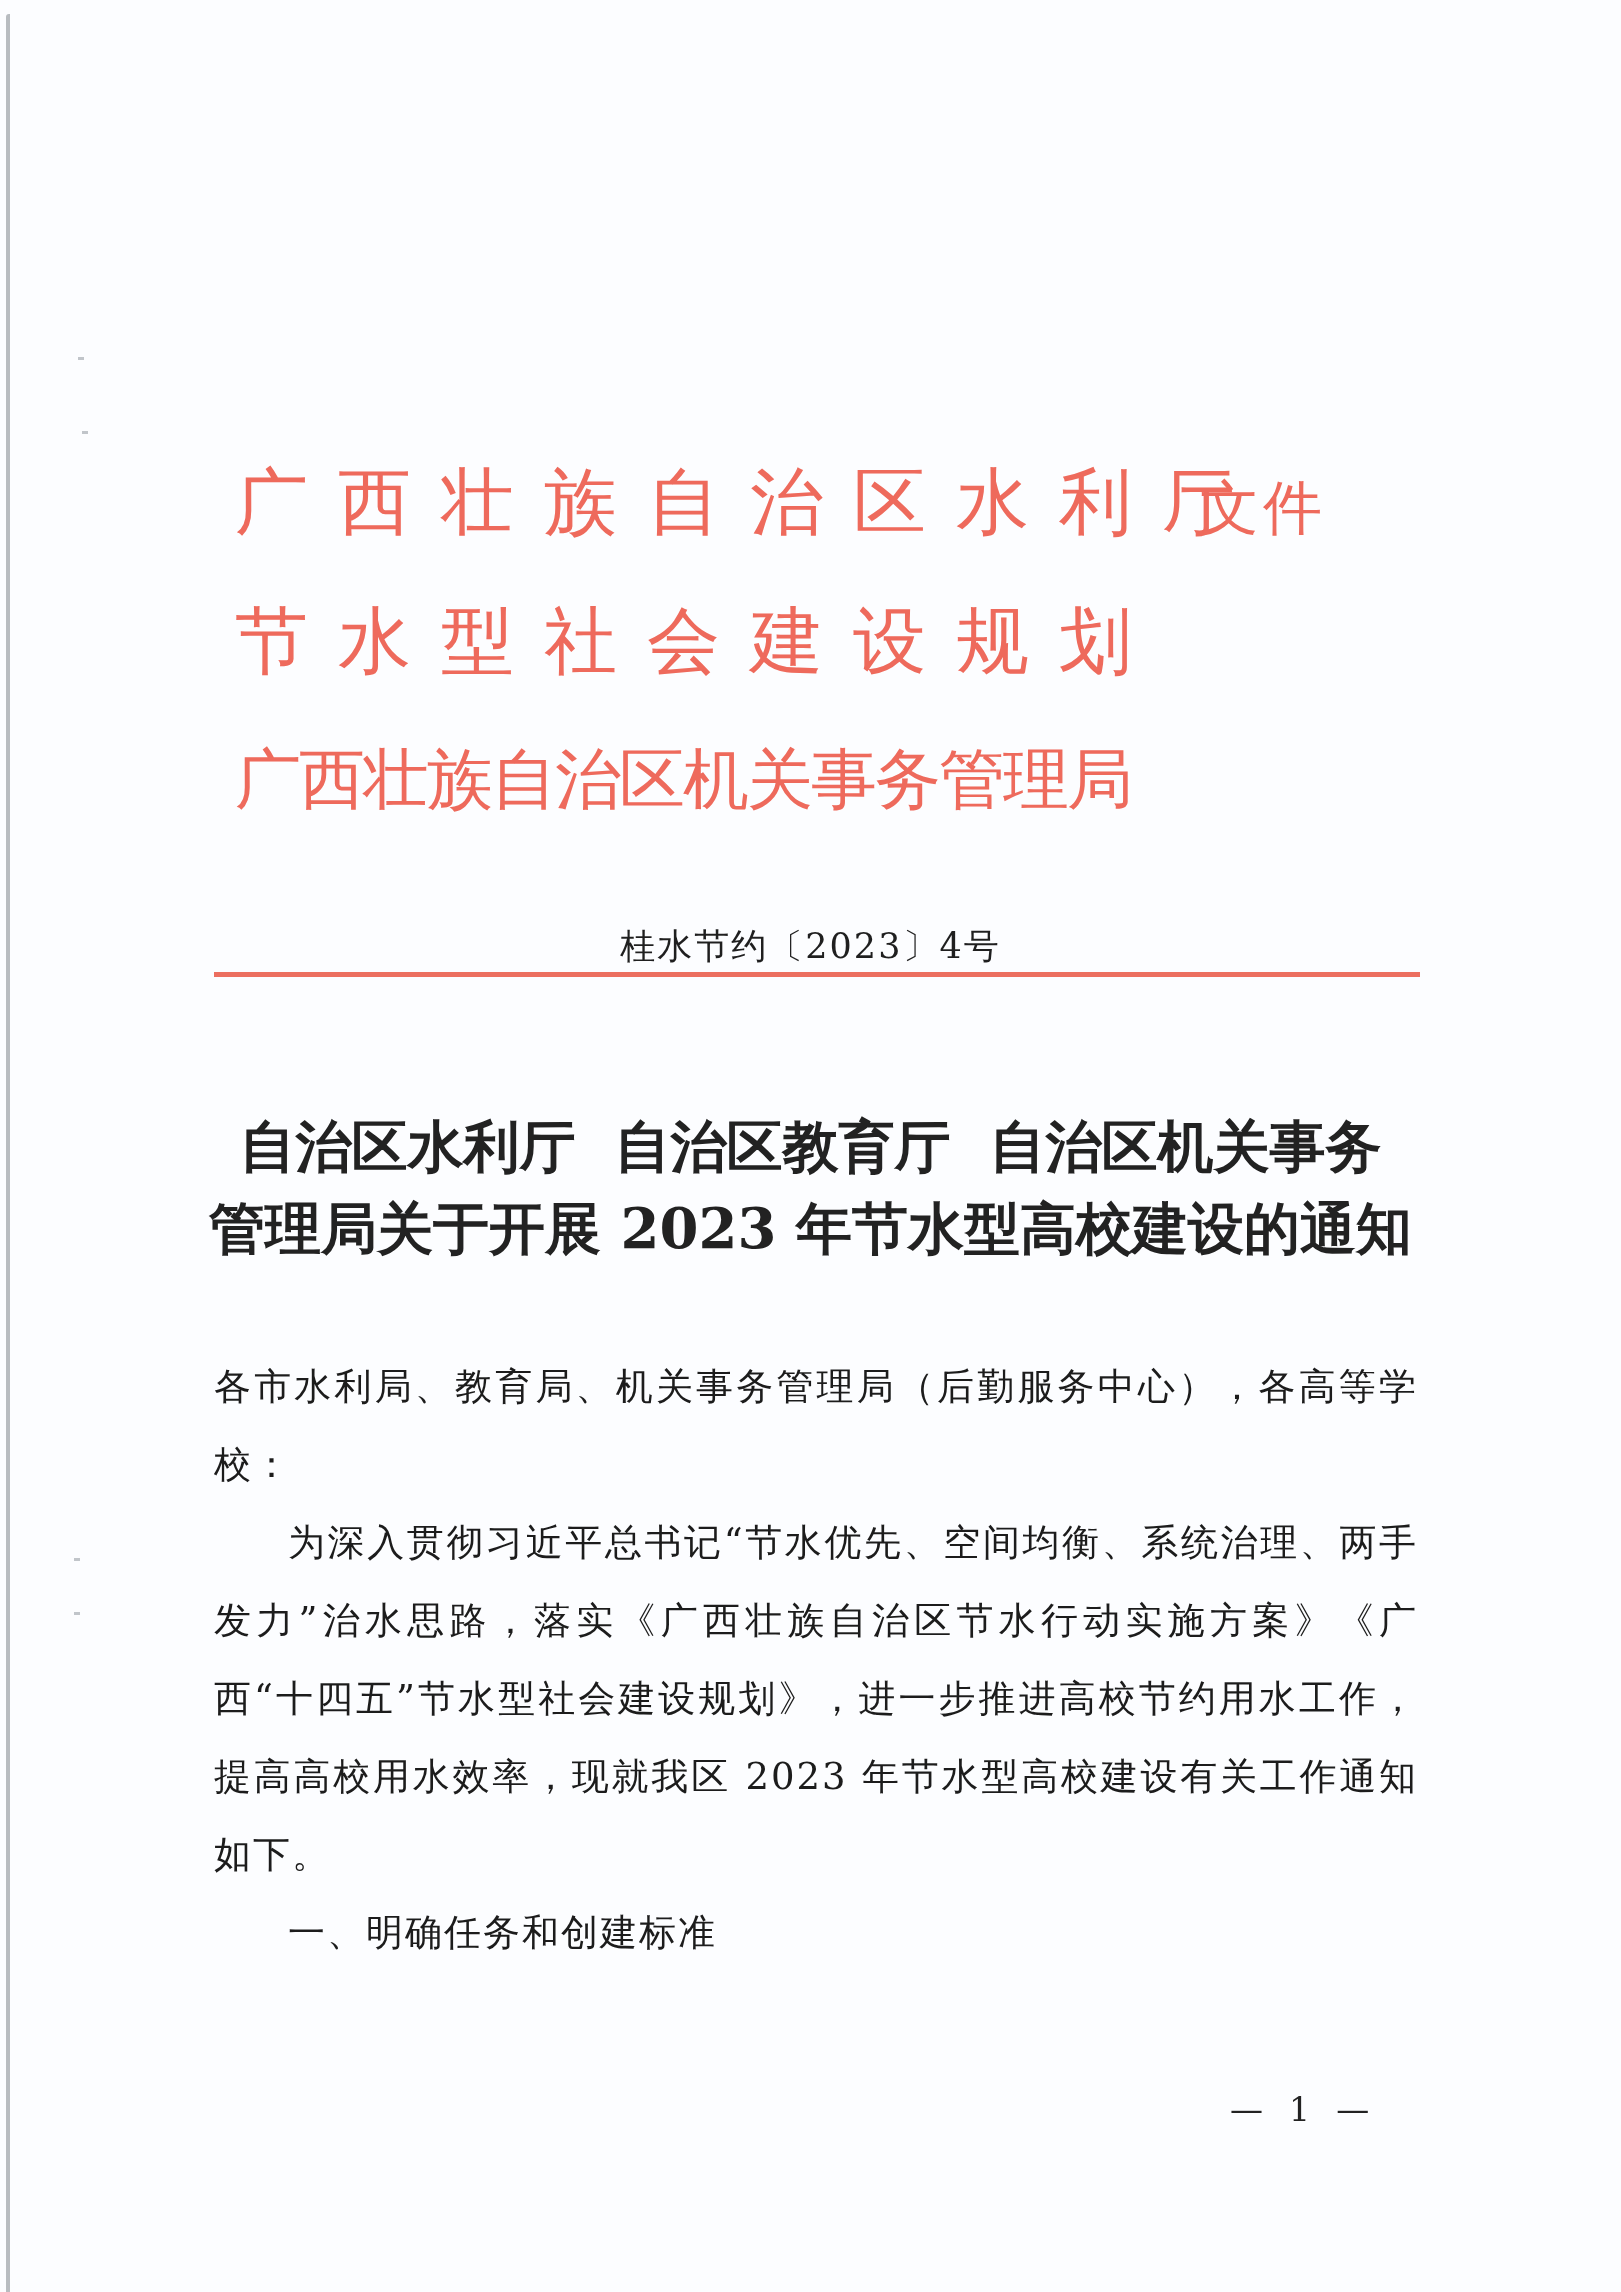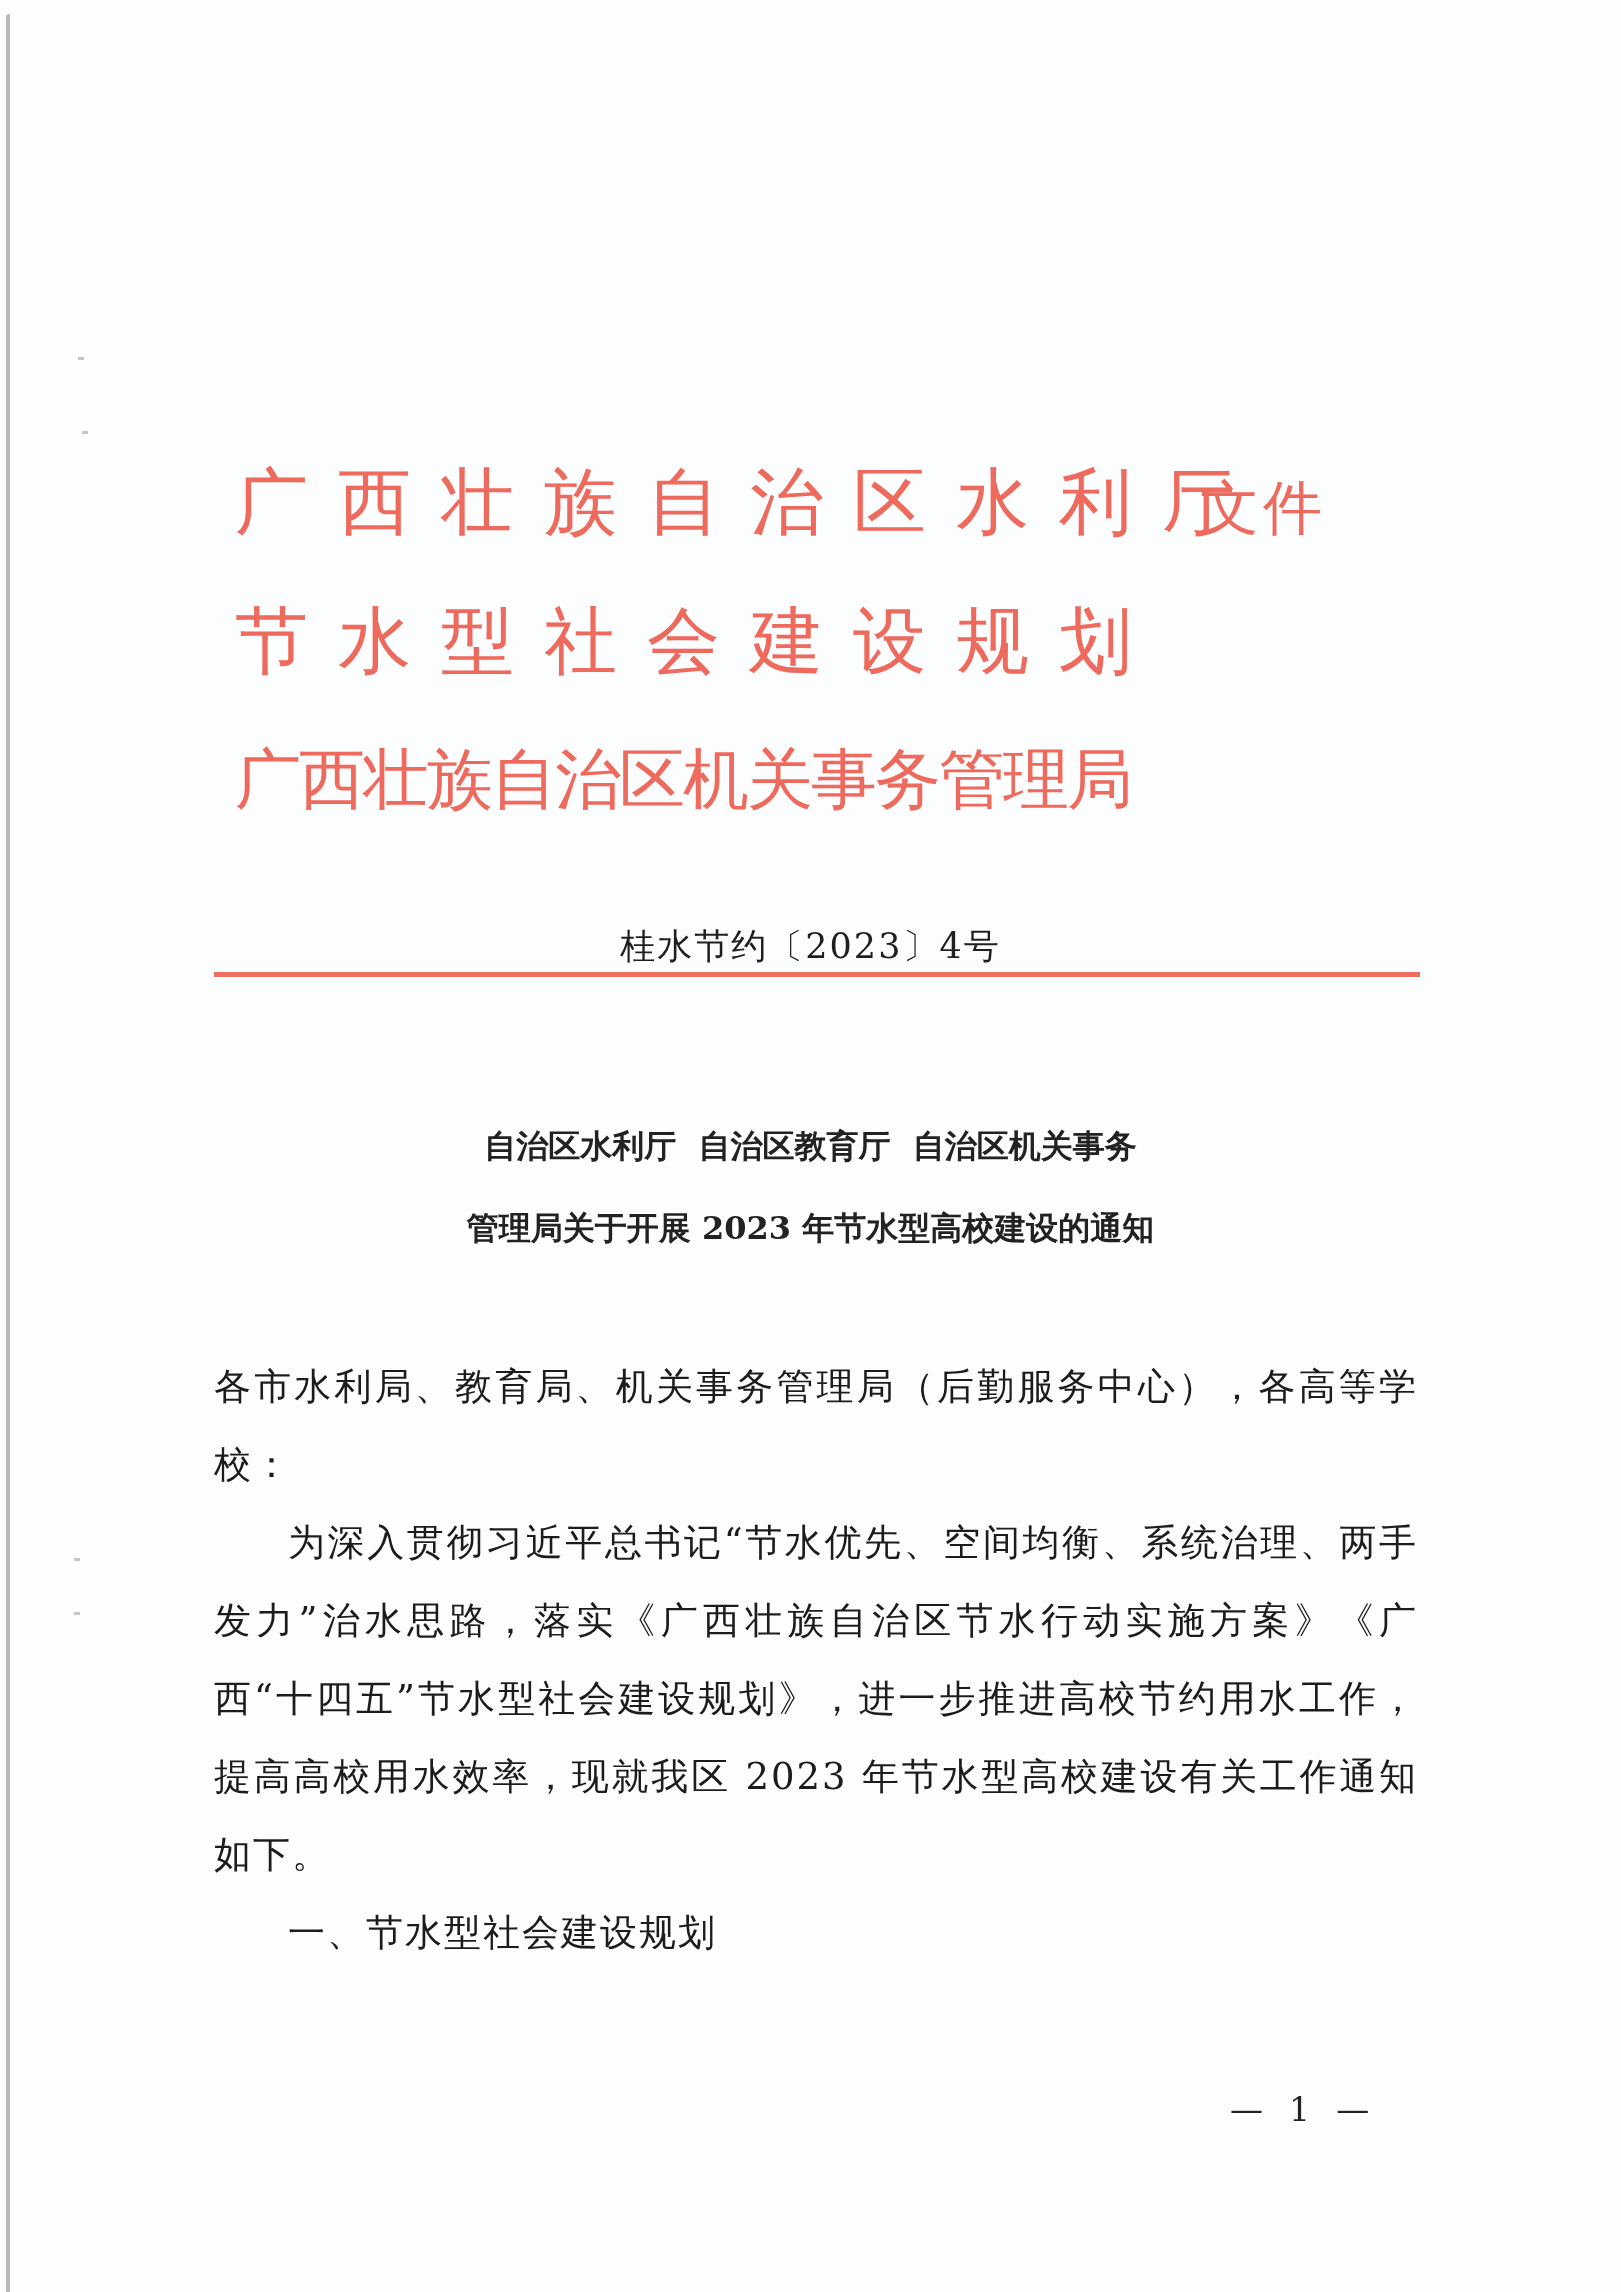--- a/index.html
+++ b/index.html
@@ -84,21 +84,21 @@
       height: 4.9px;
       background: #ec6f60;
     }
     .title {
       position: absolute;
       left: 0;
       width: 1621px;
       top: 1105px;
       text-align: center;
       font-weight: bold;
-      font-size: 32px;
+      font-size: 56px;
       line-height: 82px;
       color: #222;
       letter-spacing: 0px;
     }
     .body-text {
       position: absolute;
       left: 214px;
       width: 1204px;
       top: 1348px;
       font-size: 37px;
@@ -156,17 +156,17 @@
 <div class="red-rule"></div>
 
 <div class="title">
   <div style="white-space:pre;">自治区水利厅  自治区教育厅  自治区机关事务</div>
   <div>管理局关于开展 2023 年节水型高校建设的通知</div>
 </div>
 
 <div class="body-text">
   <p class="salutation">各市水利局、教育局、机关事务管理局（后勤服务中心），各高等学校：</p>
   <p class="para">为深入贯彻习近平总书记“节水优先、空间均衡、系统治理、两手发力”治水思路，落实《广西壮族自治区节水行动实施方案》《广西“十四五”节水型社会建设规划》，进一步推进高校节约用水工作，提高高校用水效率，现就我区 2023 年节水型高校建设有关工作通知如下。</p>
-  <p class="section-heading">一、节水型社会建设规划</p>
+  <p class="section-heading">一、明确任务和创建标准</p>
 </div>
 
 <div class="page-number">— 1 —</div>
 
 
 </body></html>

